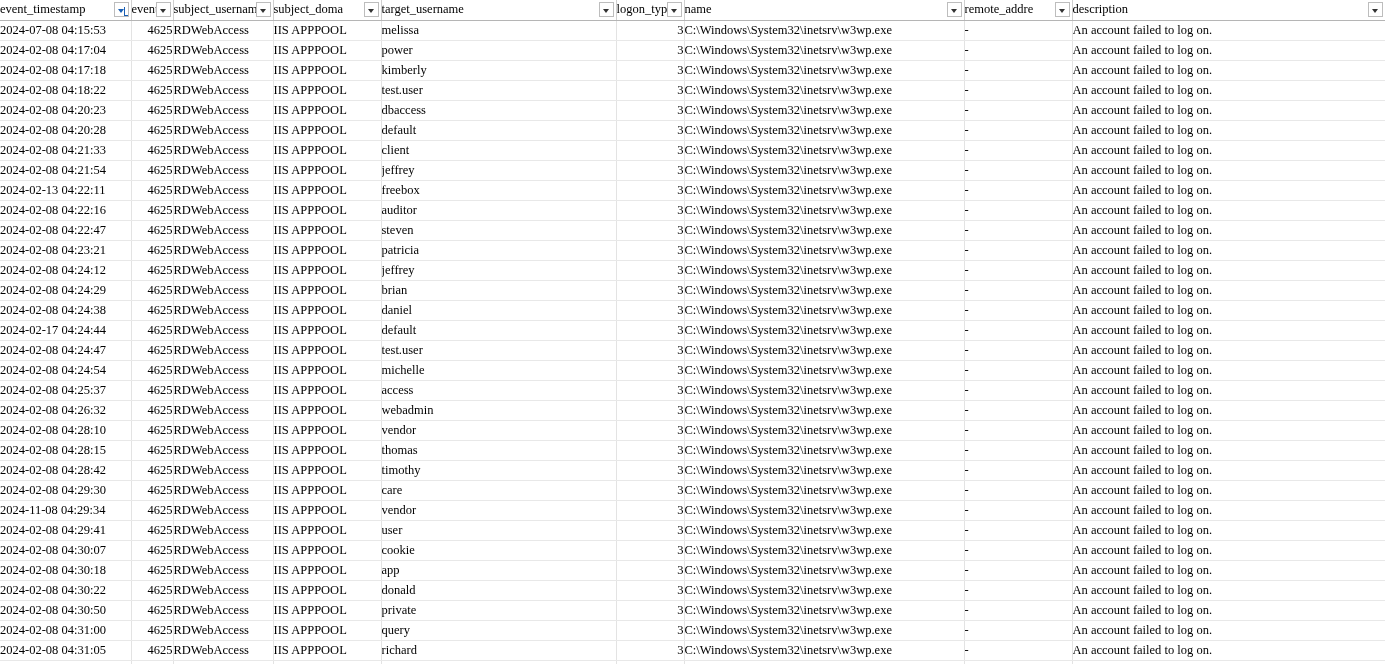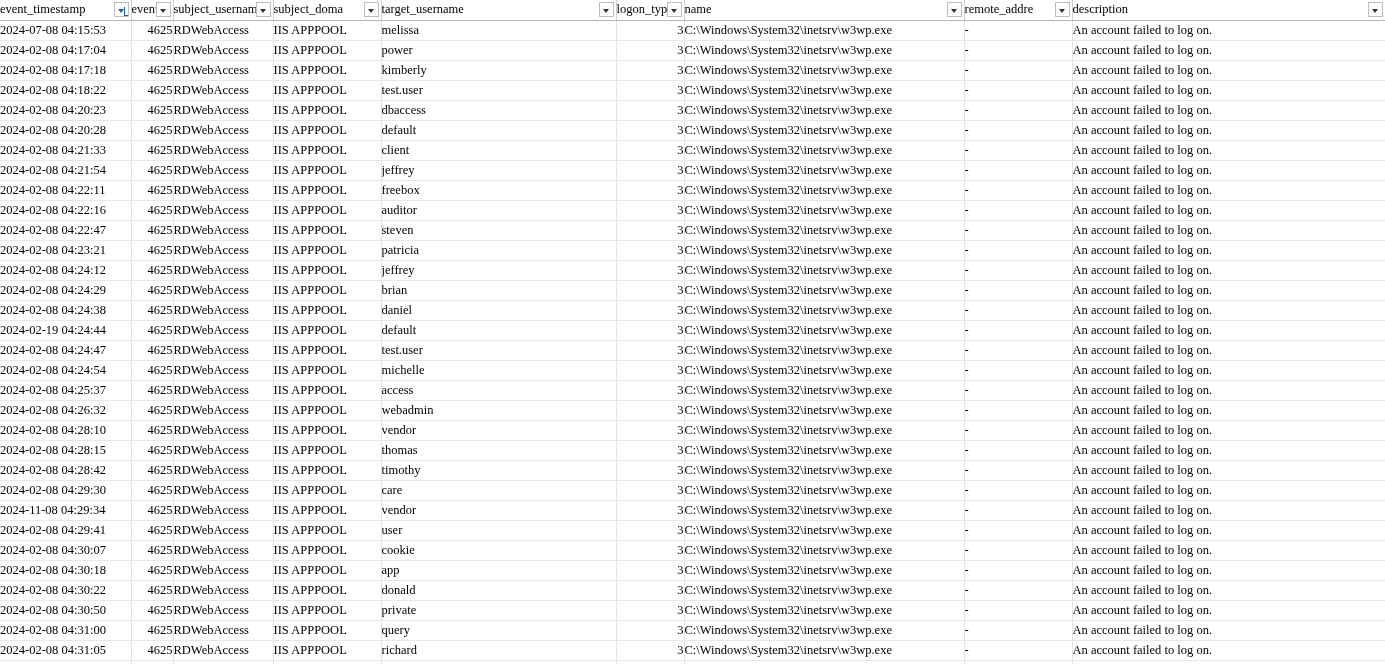--- a/index.html
+++ b/index.html
@@ -408,21 +408,21 @@
           </td>
           <td>
             <span class="clip">-</span>
           </td>
           <td>
             <span class="clip">An account failed to log on.</span>
           </td>
         </tr>
         <tr>
           <td>
-            <span class="clip">2024-02-08 04:22:11</span>
+            <span class="clip">2024-02-13 04:22:11</span>
           </td>
           <td class="num">
             <span class="clip">4625</span>
           </td>
           <td>
             <span class="clip">RDWebAccess</span>
           </td>
           <td>
             <span class="clip">IIS APPPOOL</span>
           </td>
@@ -611,21 +611,21 @@
           </td>
           <td>
             <span class="clip">-</span>
           </td>
           <td>
             <span class="clip">An account failed to log on.</span>
           </td>
         </tr>
         <tr>
           <td>
-            <span class="clip">2024-02-19 04:24:44</span>
+            <span class="clip">2024-02-17 04:24:44</span>
           </td>
           <td class="num">
             <span class="clip">4625</span>
           </td>
           <td>
             <span class="clip">RDWebAccess</span>
           </td>
           <td>
             <span class="clip">IIS APPPOOL</span>
           </td>

